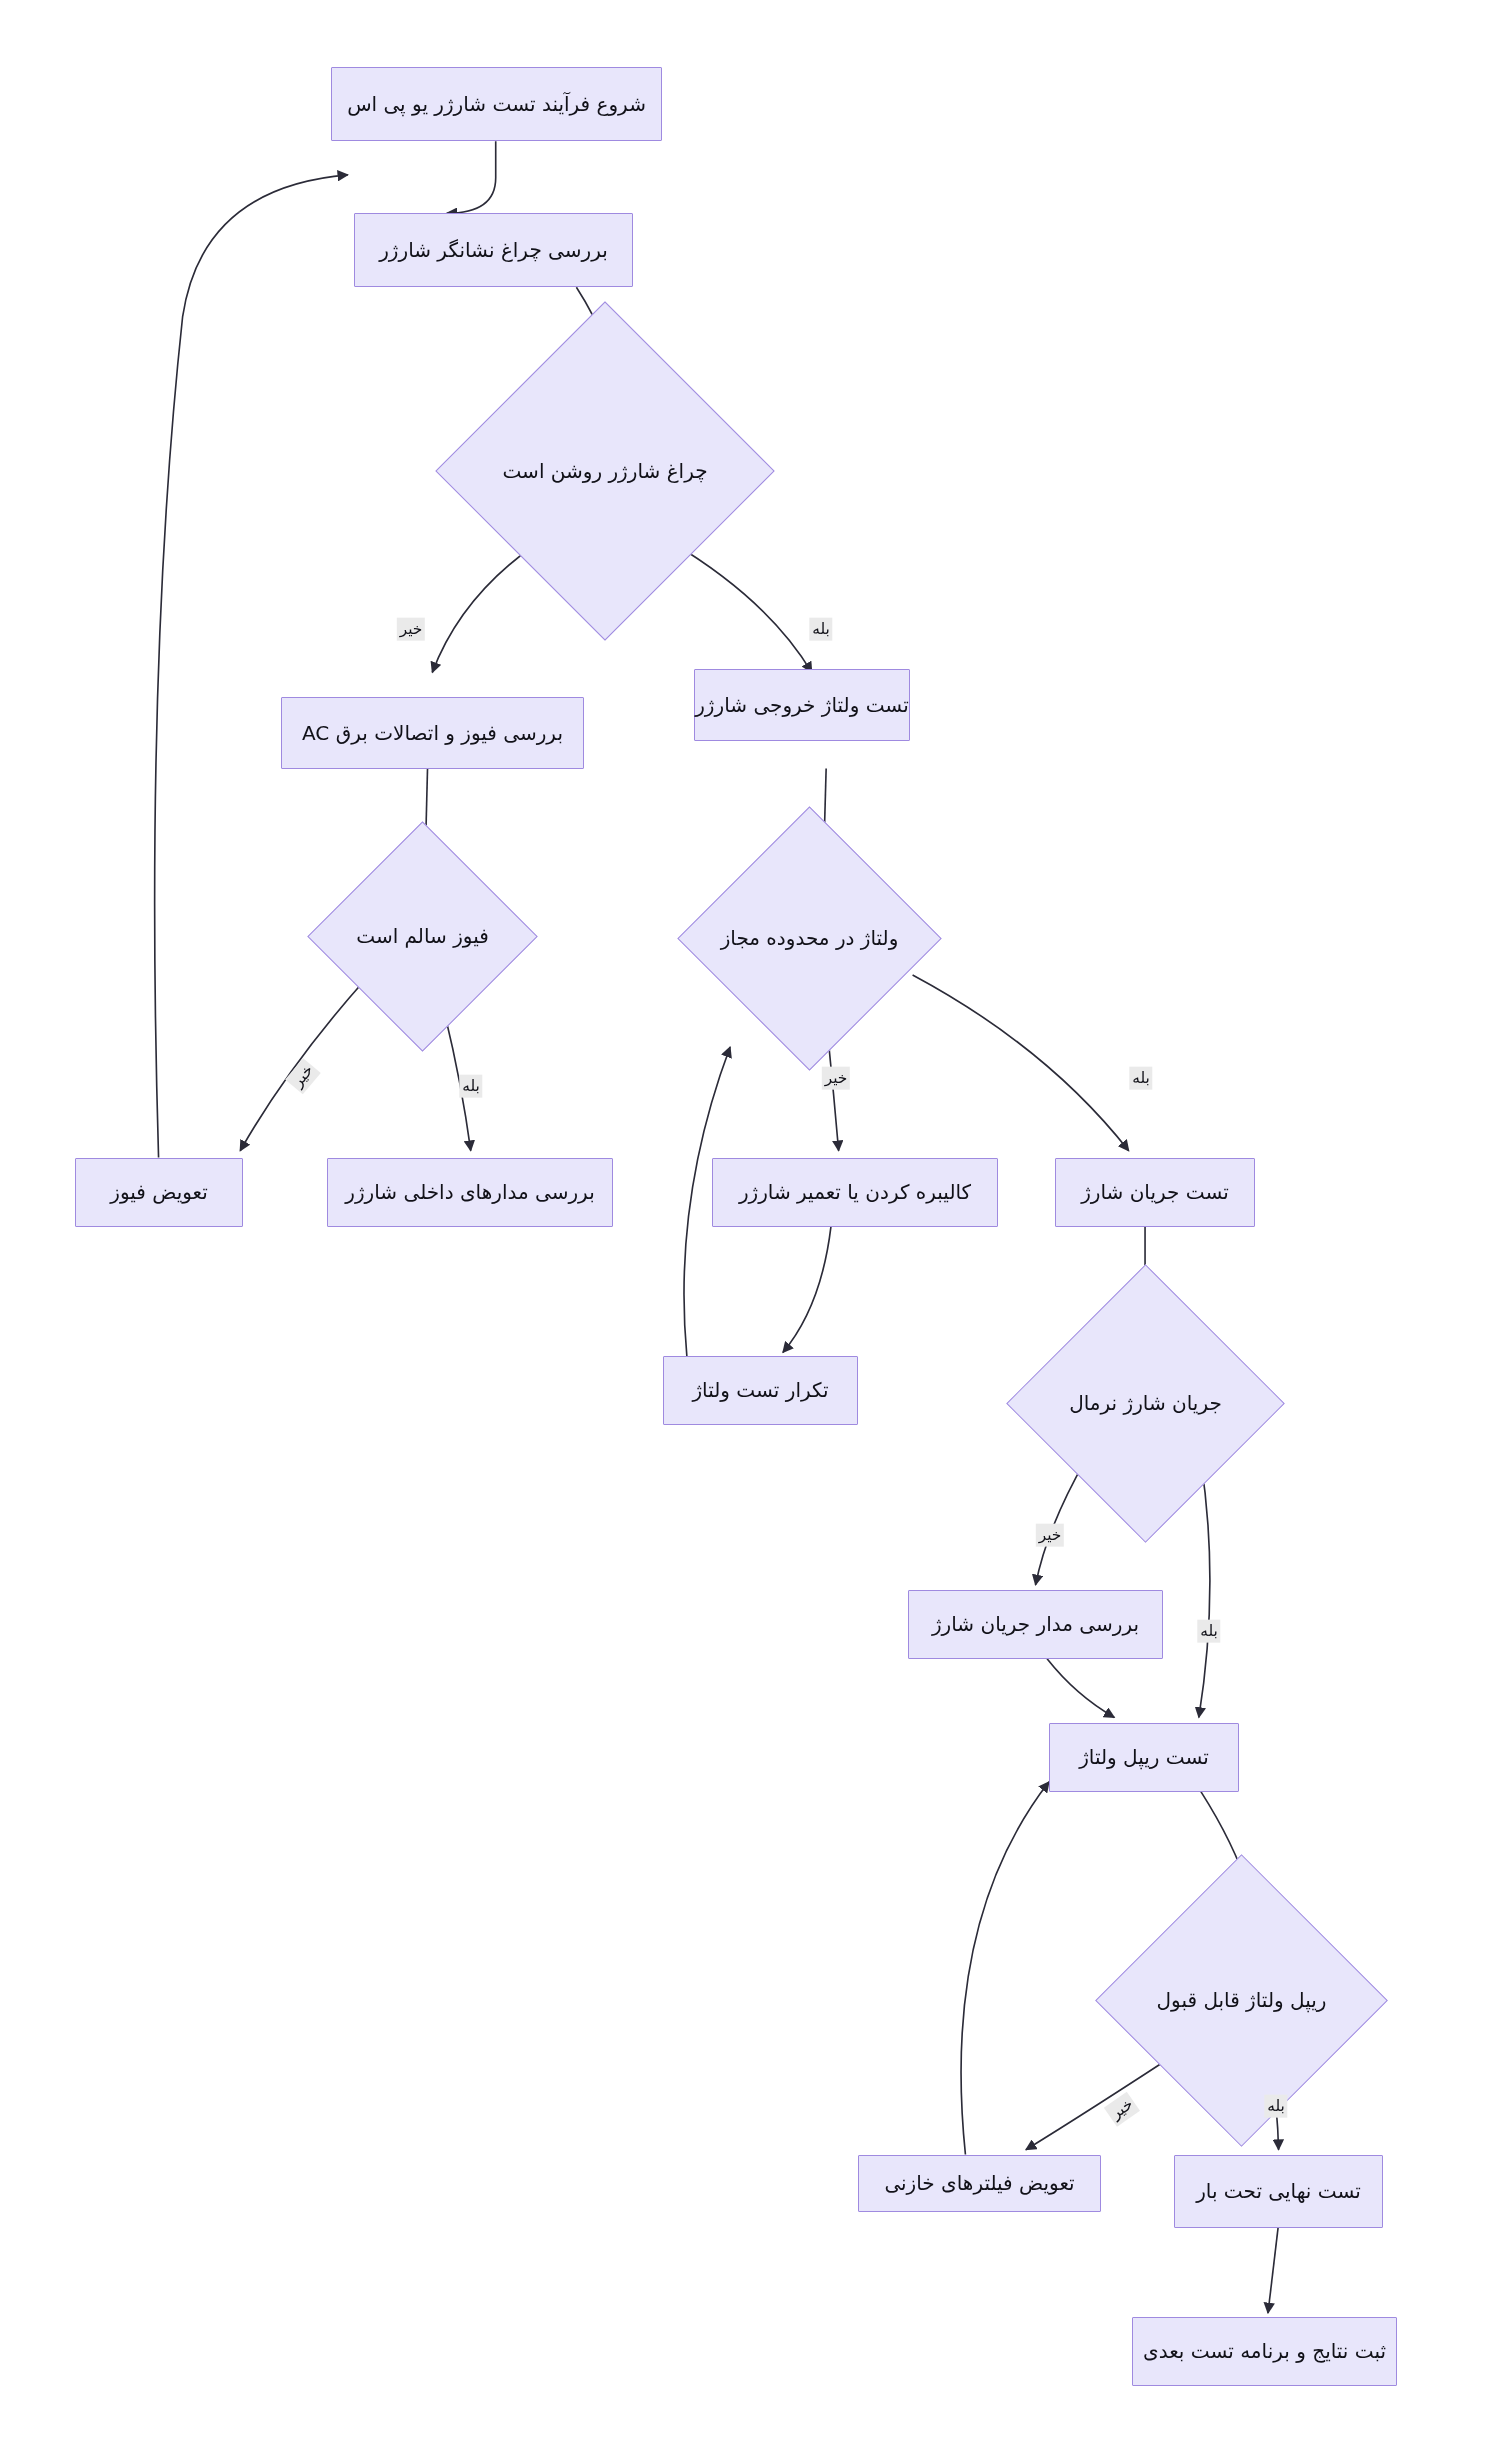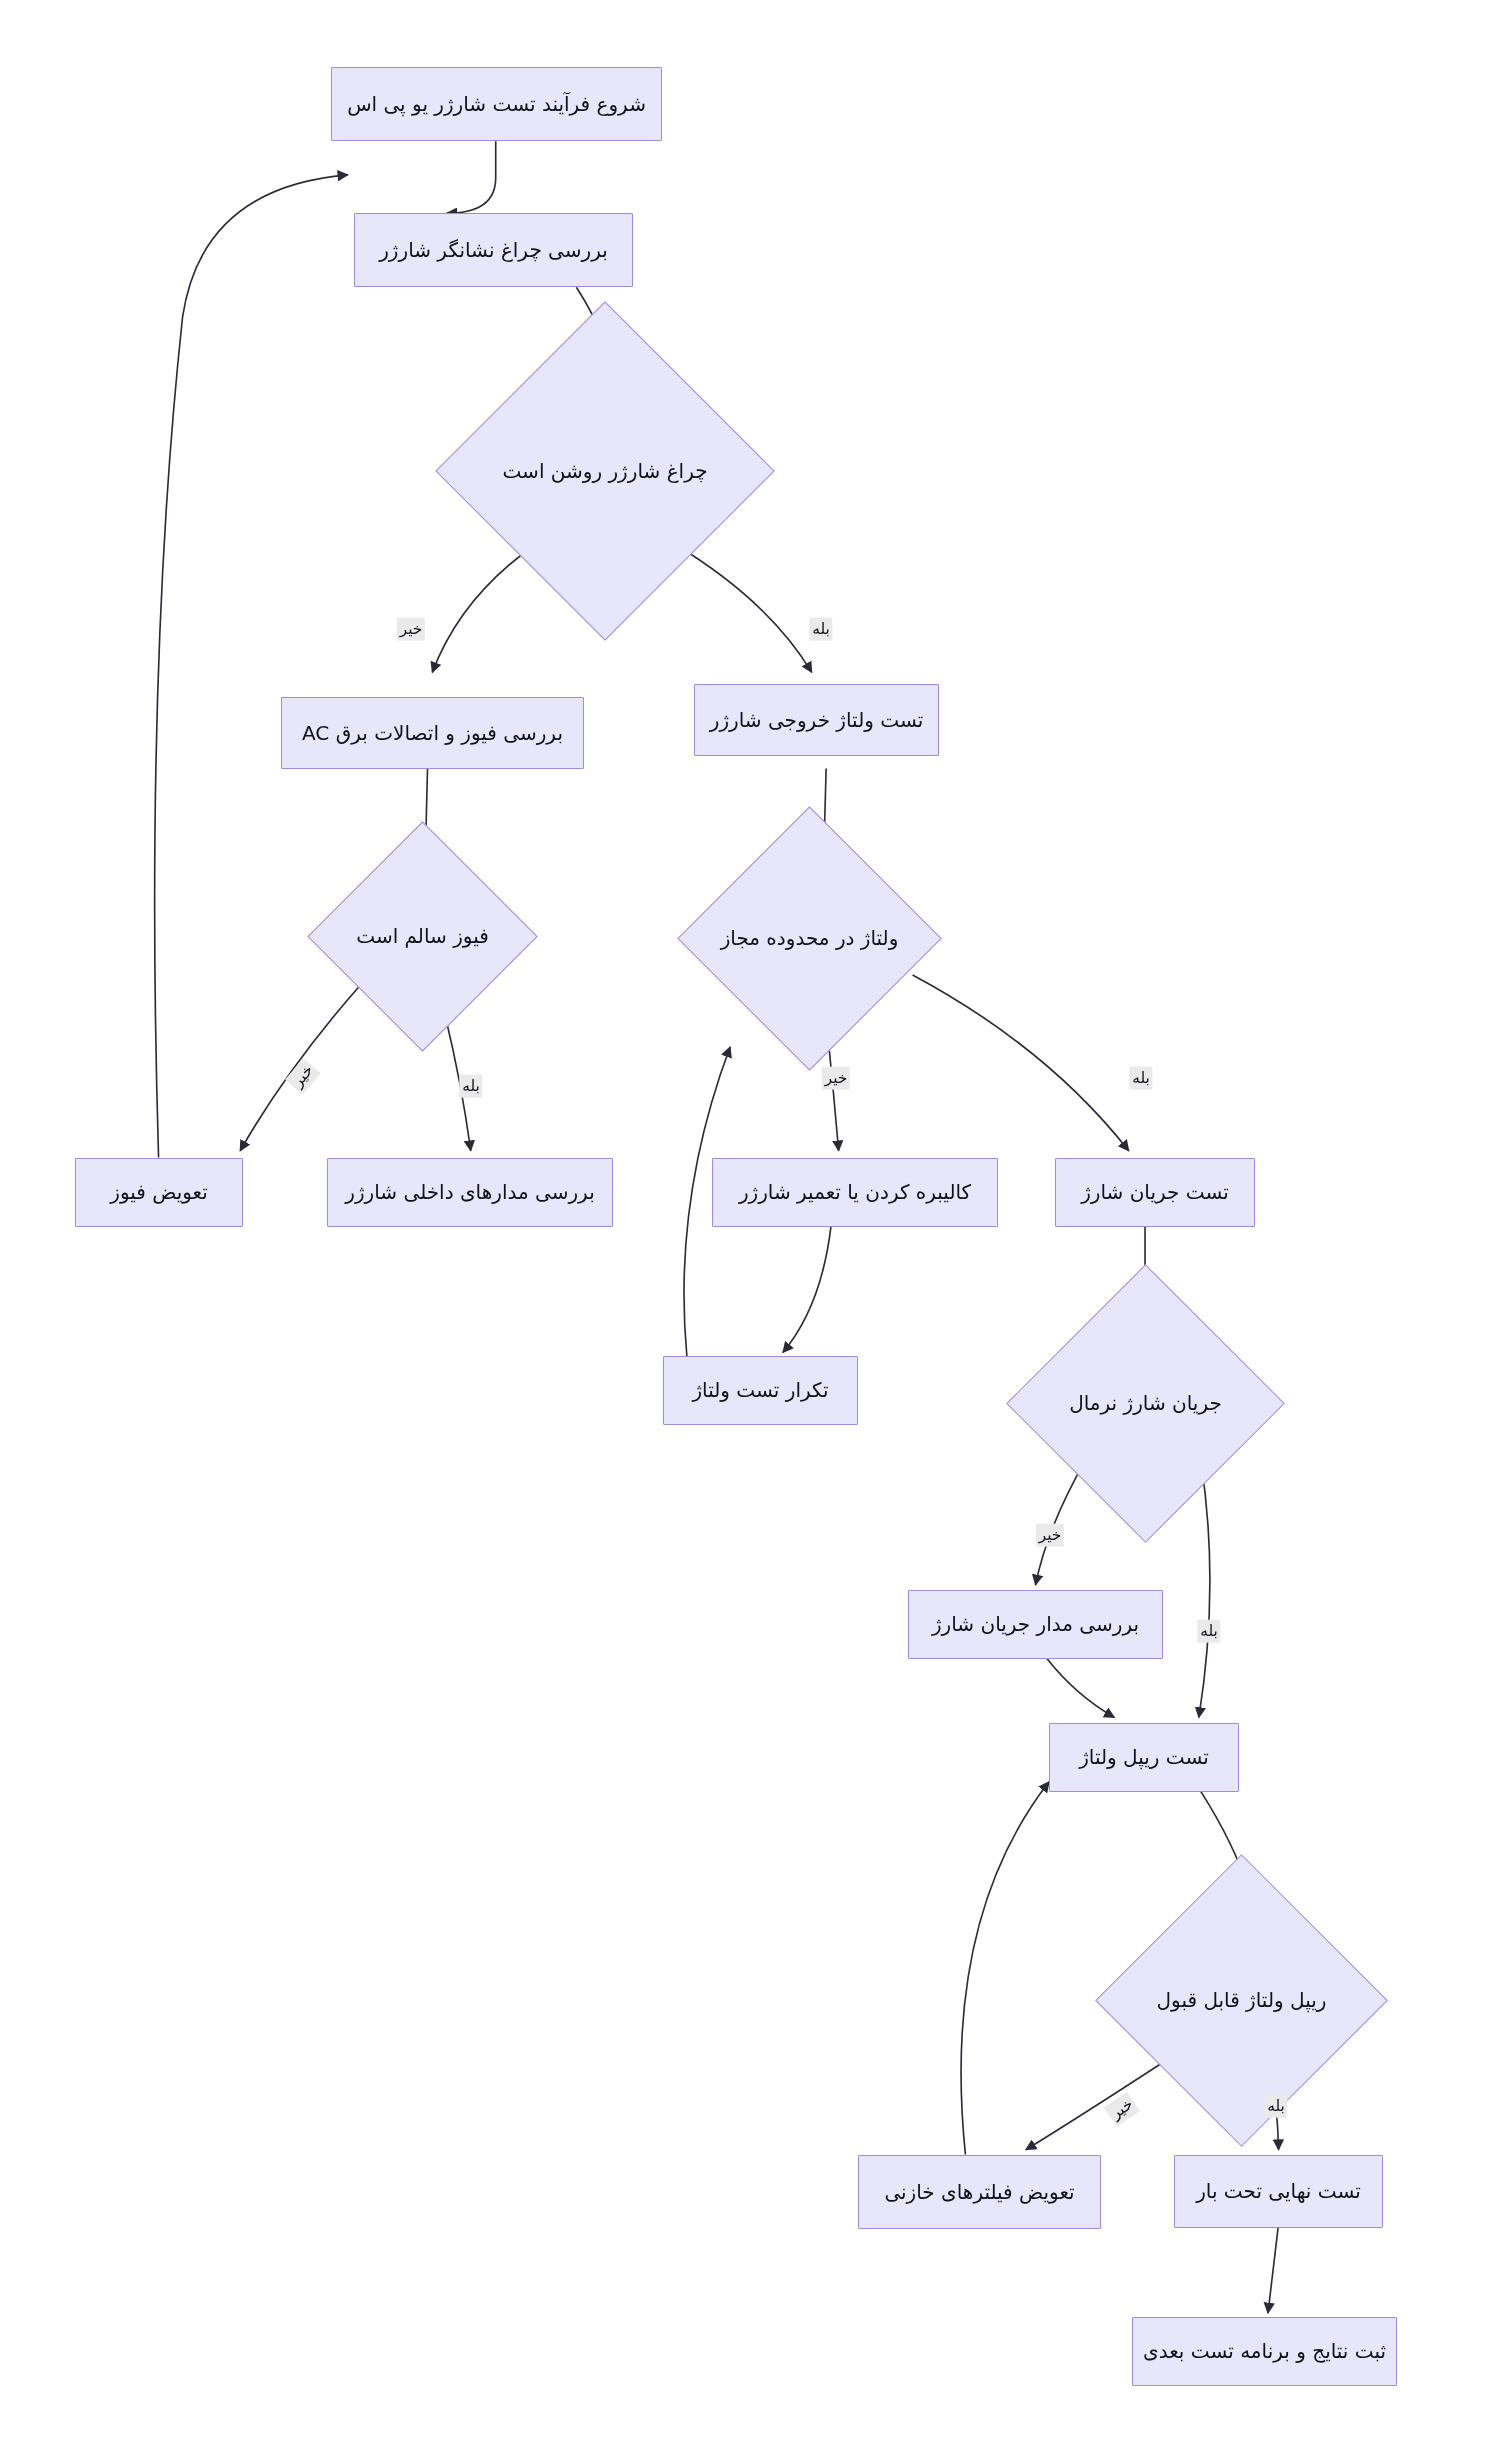--- a/index.html
+++ b/index.html
@@ -123,21 +123,21 @@
       <div class="node process" style="left: 354px; top: 213px; width: 279px; height: 74px;">
         <div class="plabel">بررسی چراغ نشانگر شارژر</div>
       </div>
       <div class="node decision" style="left: 485px; top: 351px; width: 240px; height: 240px;">
         <div class="dshape"></div>
         <div class="dlabel">چراغ شارژر روشن است</div>
       </div>
       <div class="node process" style="left: 281px; top: 697px; width: 303px; height: 72px;">
         <div class="plabel">بررسی فیوز و اتصالات برق AC</div>
       </div>
-      <div class="node process" style="left: 694px; top: 684px; width: 245px; height: 72px;">
+      <div class="node process" style="left: 694px; top: 669px; width: 216px; height: 72px;">
         <div class="plabel">تست ولتاژ خروجی شارژر</div>
       </div>
       <div class="node decision" style="left: 341px; top: 855px; width: 163px; height: 163px;">
         <div class="dshape"></div>
         <div class="dlabel">فیوز سالم است</div>
       </div>
       <div class="node decision" style="left: 716px; top: 845px; width: 187px; height: 187px;">
         <div class="dshape"></div>
         <div class="dlabel">ولتاژ در محدوده مجاز</div>
       </div>
@@ -163,21 +163,21 @@
       <div class="node process" style="left: 908px; top: 1590px; width: 255px; height: 69px;">
         <div class="plabel">بررسی مدار جریان شارژ</div>
       </div>
       <div class="node process" style="left: 1049px; top: 1723px; width: 190px; height: 69px;">
         <div class="plabel">تست ریپل ولتاژ</div>
       </div>
       <div class="node decision" style="left: 1138px; top: 1897px; width: 207px; height: 207px;">
         <div class="dshape"></div>
         <div class="dlabel">ریپل ولتاژ قابل قبول</div>
       </div>
-      <div class="node process" style="left: 858px; top: 2155px; width: 243px; height: 74px;">
+      <div class="node process" style="left: 858px; top: 2155px; width: 243px; height: 57px;">
         <div class="plabel">تعویض فیلترهای خازنی</div>
       </div>
       <div class="node process" style="left: 1174px; top: 2155px; width: 209px; height: 73px;">
         <div class="plabel">تست نهایی تحت بار</div>
       </div>
       <div class="node process" style="left: 1132px; top: 2317px; width: 265px; height: 69px;">
         <div class="plabel">ثبت نتایج و برنامه تست بعدی</div>
       </div>
     </div>
   <div id="labels-layer">

